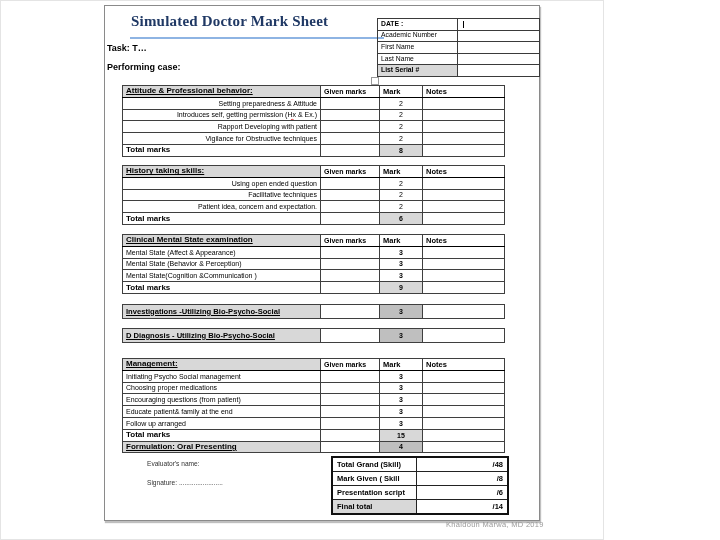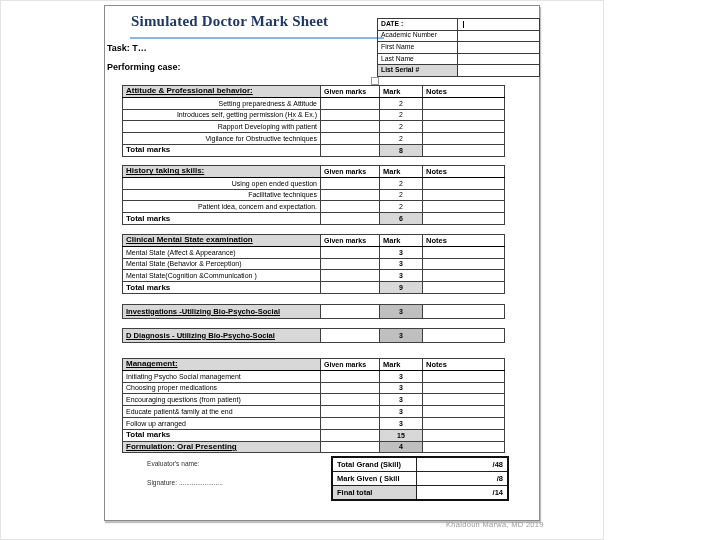--- a/index.html
+++ b/index.html
@@ -330,20 +330,24 @@
       <tbody>
           <tr>
         <td class="tl">Total Grand (Skill)</td>
         <td class="tv">/48</td>
       </tr>
       <tr>
         <td class="tl">Mark Given ( Skill</td>
         <td class="tv">/8</td>
       </tr>
       <tr>
+        <td class="tl">Presentation script</td>
+        <td class="tv">/6</td>
+      </tr>
+      <tr>
         <td class="tl gray">Final  total</td>
         <td class="tv">/14</td>
       </tr>
     </tbody>
       </table>
 
   </div>
 
   <div class="credit">Khaldoun Marwa, MD 2019</div>
   <div class="pagenum">40</div>

